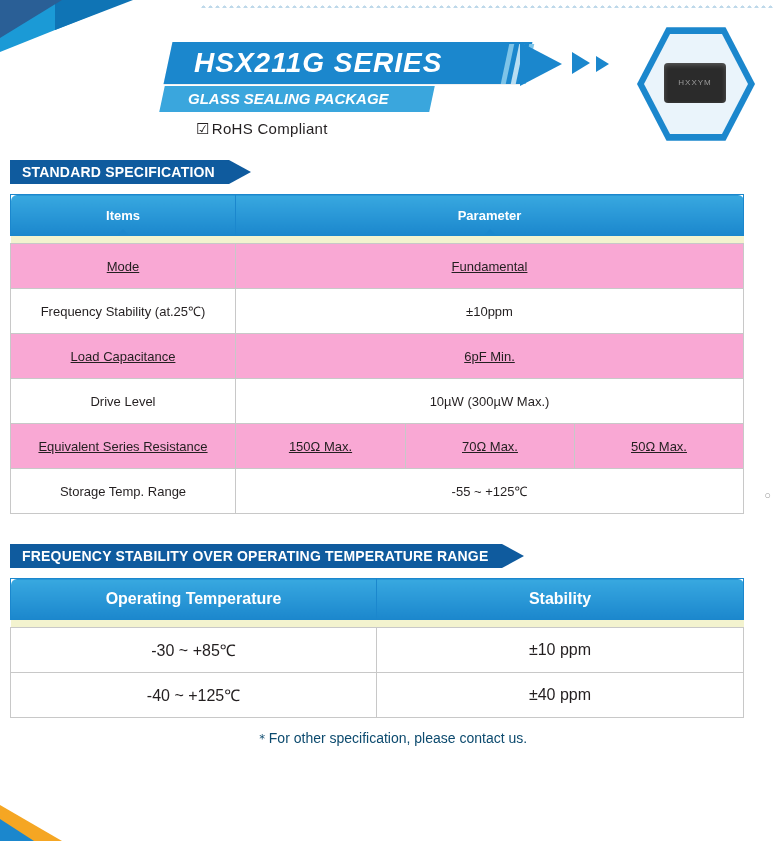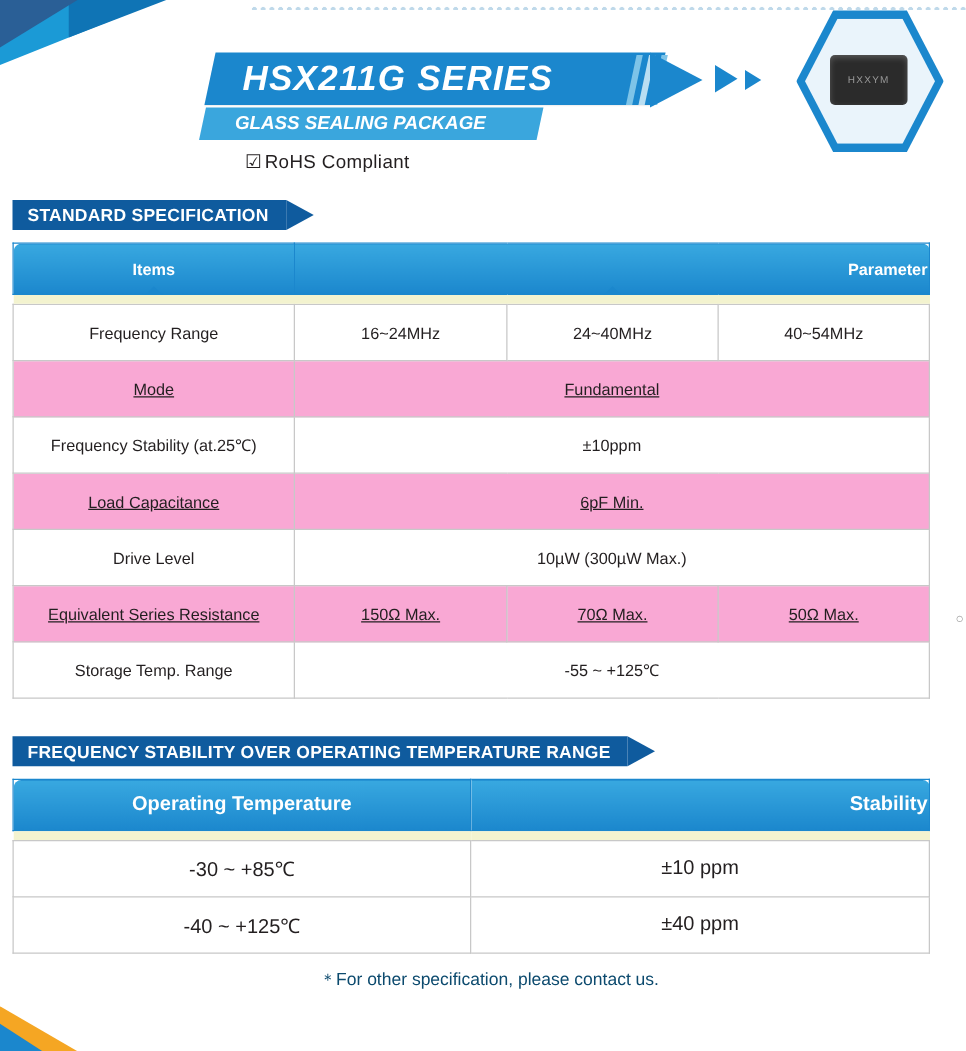--- a/index.html
+++ b/index.html
@@ -146,21 +146,21 @@
     top: 56px;
     width: 0; height: 0;
     border-left: 13px solid #1b87cd;
     border-top: 8px solid transparent;
     border-bottom: 8px solid transparent;
   }
 
   .hex-badge {
     position: absolute;
     right: 18px;
-    top: 6px;
+    top: 25px;
     width: 118px;
     height: 118px;
   }
   .hex-outer {
     width: 118px; height: 118px;
     background: #1b87cd;
     clip-path: polygon(25% 2%, 75% 2%, 100% 50%, 75% 98%, 25% 98%, 0% 50%);
   }
   .hex-inner {
     position: absolute;
@@ -251,21 +251,21 @@
   .hdr-cell {
     background: linear-gradient(to bottom, #38a8e0 0%, #1b87cd 100%);
     color: #ffffff !important;
     font-weight: bold;
     font-size: 13.5px;
     border: 1px solid #1b87cd !important;
     height: 38px !important;
     position: relative;
   }
   .hdr-cell.left-round { border-top-left-radius: 6px; }
-  .hdr-cell.right-round { border-top-right-radius: 6px; text-align: right; }
+  .hdr-cell.right-round { border-top-right-radius: 6px; }
   .notch-row td {
     height: 7px !important;
     padding: 0;
     border: none !important;
   }
   .notch {
     position: relative;
     height: 7px;
     background: #f3f3cf;
   }
@@ -397,26 +397,20 @@
   </tr>
   <tr class="notch-row">
     <td>
           <div class="notch"></div>
         </td>
     <td colspan="3">
           <div class="notch"></div>
         </td>
   </tr>
 
-  <tr class="row-white">
-    <td>Frequency Range</td>
-    <td>16~24MHz</td>
-    <td>24~40MHz</td>
-    <td>40~54MHz</td>
-  </tr>
   <tr class="row-alt">
     <td>Mode</td>
     <td colspan="3">Fundamental</td>
   </tr>
   <tr class="row-white">
     <td>Frequency Stability (at.25℃)</td>
     <td colspan="3">±10ppm</td>
   </tr>
   <tr class="row-alt">
     <td>Load Capacitance</td>

